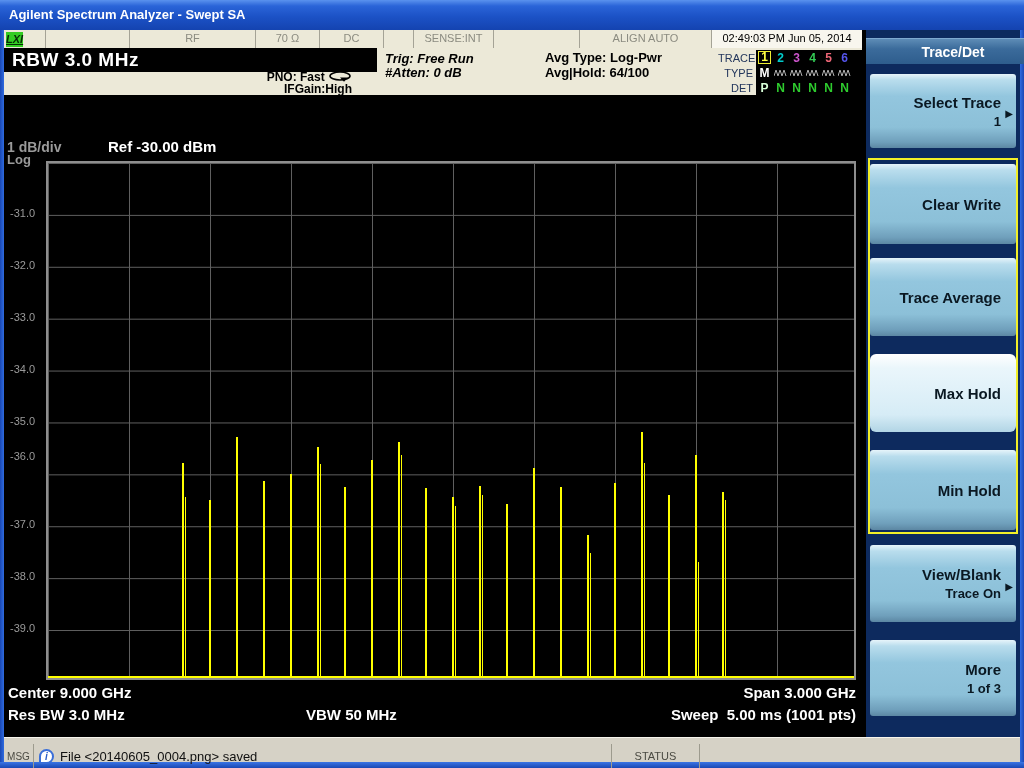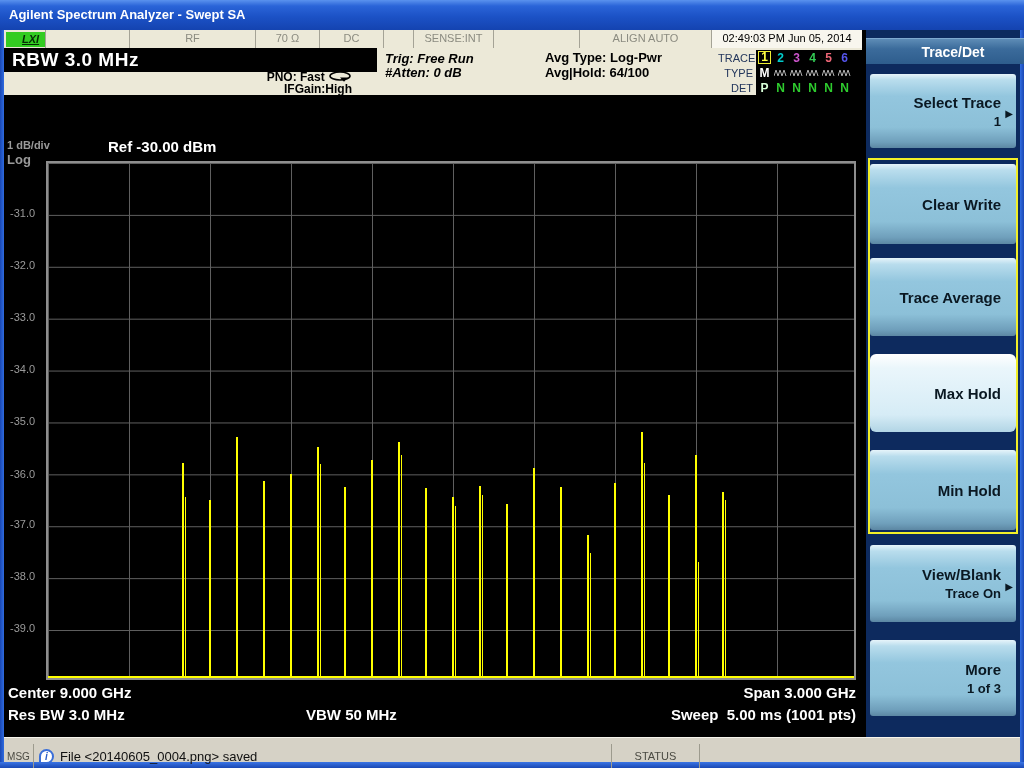--- a/index.html
+++ b/index.html
@@ -13,42 +13,42 @@
   .wb { position:absolute; background:linear-gradient(90deg,#1a48b4,#2f6be0); }
   .wb-left { left:0; top:30px; width:4px; height:738px; }
   .wb-right { left:1020px; top:30px; width:4px; height:738px; background:linear-gradient(90deg,#2f6be0,#1a48b4); }
   .wb-bottom { left:0; top:762px; width:1024px; height:6px; background:linear-gradient(180deg,#3a74e4,#1a48b4); }
 
   
   .status-strip { position:absolute; left:4px; top:30px; width:858px; height:18px; background:#ece9d8; display:flex; font-size:11px; color:#8b8b80; }
   .sc { border-right:1px solid #a5a396; line-height:17px; text-align:center; overflow:hidden; white-space:nowrap; }
   .sc1{width:42px; text-align:left; padding:1px 2px;} .sc2{width:84px;} .sc3{width:126px;} .sc4{width:64px;} .sc5{width:64px;}
   .sc6{width:30px;} .sc7{width:80px;} .sc8{width:86px;} .sc9{width:132px;} .sc10{flex:1; color:#000; background:#f8f6ee; border-right:none;}
-  .lxi-badge { display:inline-block; background:#33cc22; color:#052a05; font-weight:bold; font-style:italic; text-decoration:underline; padding:0 16px; height:15px; line-height:15px; }
+  .lxi-badge { display:inline-block; background:#33cc22; color:#052a05; font-weight:bold; font-style:italic; text-decoration:underline; padding:0 0; height:15px; line-height:15px; }
 
   
   .annot-bar { position:absolute; left:4px; top:48px; width:858px; height:47px; background:#ece9d8; color:#000; }
   .rbw-bar { position:absolute; left:0; top:0; width:373px; height:24px; background:#000; color:#fff; font-weight:bold; font-size:19px; line-height:24px; padding-left:8px; letter-spacing:0.5px; }
   .pno-block { position:absolute; left:180px; top:23px; width:168px; text-align:right; font-weight:bold; font-size:12px; line-height:12px; }
   .loop-icon { vertical-align:-1px; }
   .trig-block { position:absolute; left:381px; top:4px; font-weight:bold; font-size:13px; line-height:14px;font-style:italic; }
   .avg-block { position:absolute; left:541px; top:2px; font-weight:bold; font-size:13px; line-height:15px; }
   .legend { position:absolute; left:714px; top:2px; width:144px; font-size:11px; }
   .leg-row { display:flex; height:15px; align-items:center; }
   .leg-label { width:38px; text-align:right; color:#23365c; padding-right:3px; }
   .leg-box { flex:1; background:#000; height:15px; display:flex; align-items:center; padding:0 2px; gap:3px; }
   .tl-num { font-weight:bold; font-size:12px; width:13px; text-align:center; }
   .tl-sel { border:1px solid #eeee33; line-height:11px; }
   .tl-type-m { color:#fff; font-weight:bold; font-size:12px; width:13px; text-align:center; }
   .tl-det { font-weight:bold; font-size:12px; width:13px; text-align:center; }
   .wave-icon { width:13px; height:10px; }
 
   
   .display { position:absolute; left:4px; top:95px; width:858px; height:642px; background:#000; }
-  .scale1 { position:absolute; left:3px; top:44px; color:#9a9a9a; font-size:11px; font-weight:bold; }
+  .scale1 { position:absolute; left:3px; top:44px; color:#9a9a9a; font-size:14px; font-weight:bold; }
   .scale2 { position:absolute; left:3px; top:57px; color:#9a9a9a; font-size:13px; font-weight:bold; }
   .ref { position:absolute; left:104px; top:43px; color:#fff; font-weight:bold; font-size:15px; }
   .plot { position:absolute; left:42px; top:66px; width:810px; height:519px; border:2px solid #8e8e8e; background-color:#000;
     background-image:linear-gradient(to right,#5f5f5f 1px,transparent 1px),linear-gradient(to bottom,#5f5f5f 1px,transparent 1px);
     background-size:81px 51.9px; }
   .ylabel { position:absolute; left:6px; color:#9a9a9a; font-size:11px; }
   .spike { position:absolute; bottom:0; }
   .baseline { position:absolute; left:0; right:0; bottom:0; height:2px; background:#ffff00; }
   .bt { position:absolute; color:#fff; font-weight:bold; font-size:15px; white-space:pre; }
   .bt-c1 { left:4px; top:589px; } .bt-c2 { left:4px; top:611px; }
@@ -217,21 +217,21 @@
     <div class="bt bt-c1">Center 9.000 GHz</div>
     <div class="bt bt-c2">Res BW 3.0 MHz</div>
     <div class="bt bt-vbw">VBW 50 MHz</div>
     <div class="bt bt-span">Span 3.000 GHz</div>
     <div class="bt bt-sweep">Sweep  5.00 ms (1001 pts)</div>
   <div class="ylabel" style="top: 111.9px;">-31.0</div>
       <div class="ylabel" style="top: 163.8px;">-32.0</div>
       <div class="ylabel" style="top: 215.7px;">-33.0</div>
       <div class="ylabel" style="top: 267.6px;">-34.0</div>
       <div class="ylabel" style="top: 319.5px;">-35.0</div>
-      <div class="ylabel" style="top: 373px;">-36.0</div>
+      <div class="ylabel" style="top: 355px;">-36.0</div>
       <div class="ylabel" style="top: 423.3px;">-37.0</div>
       <div class="ylabel" style="top: 475.2px;">-38.0</div>
       <div class="ylabel" style="top: 527.1px;">-39.0</div>
     </div>
 
   <div class="softkeys">
     <div class="sk-header">Trace/Det</div>
 
     <div class="sk-btn k-select">
       <span class="lbl">Select Trace</span>

